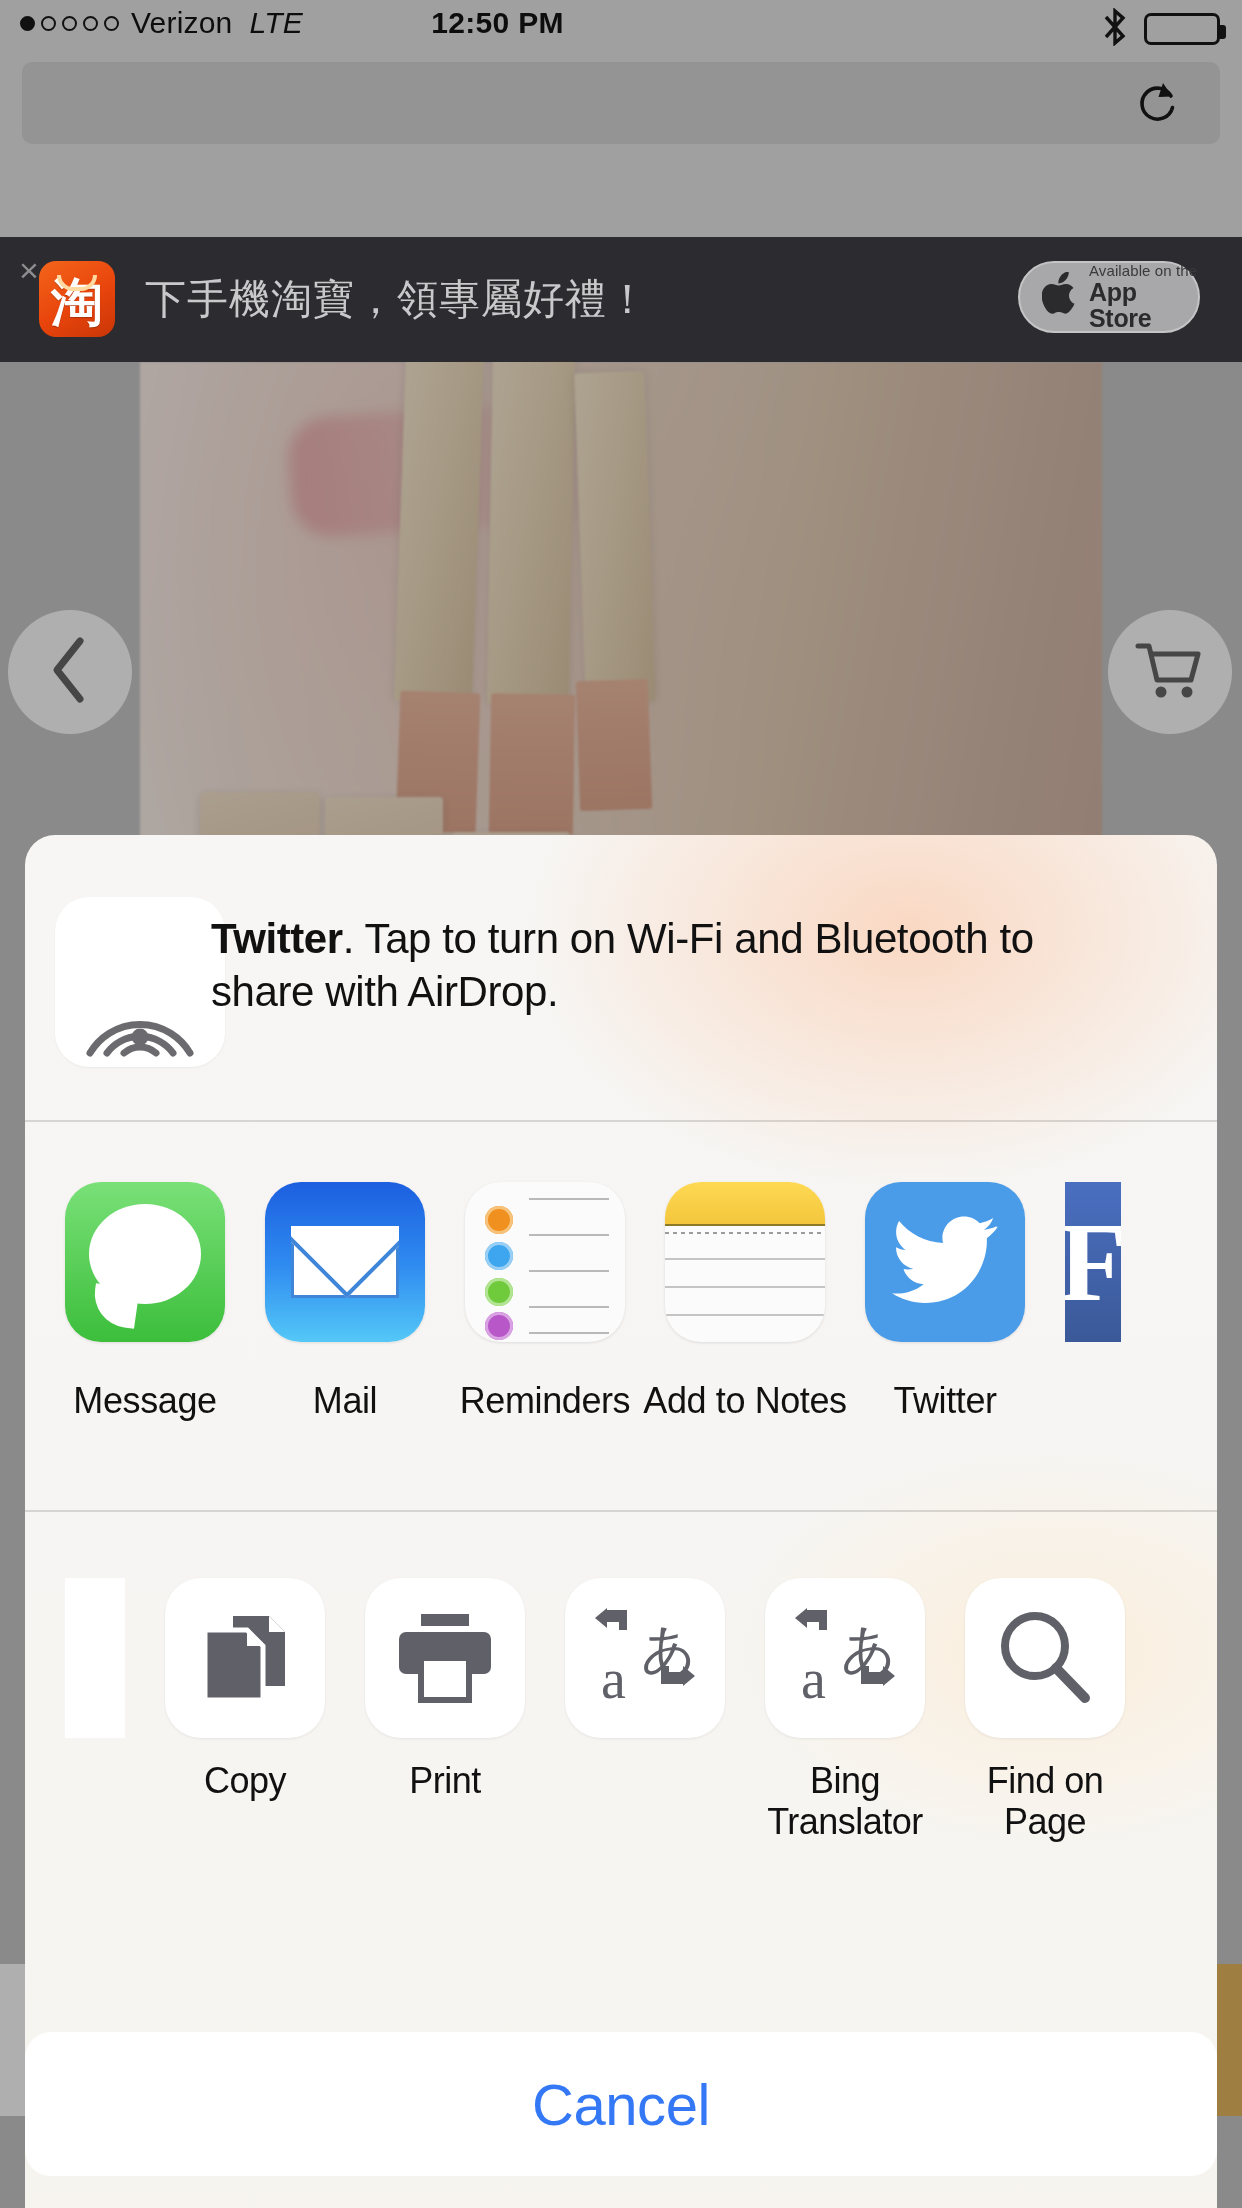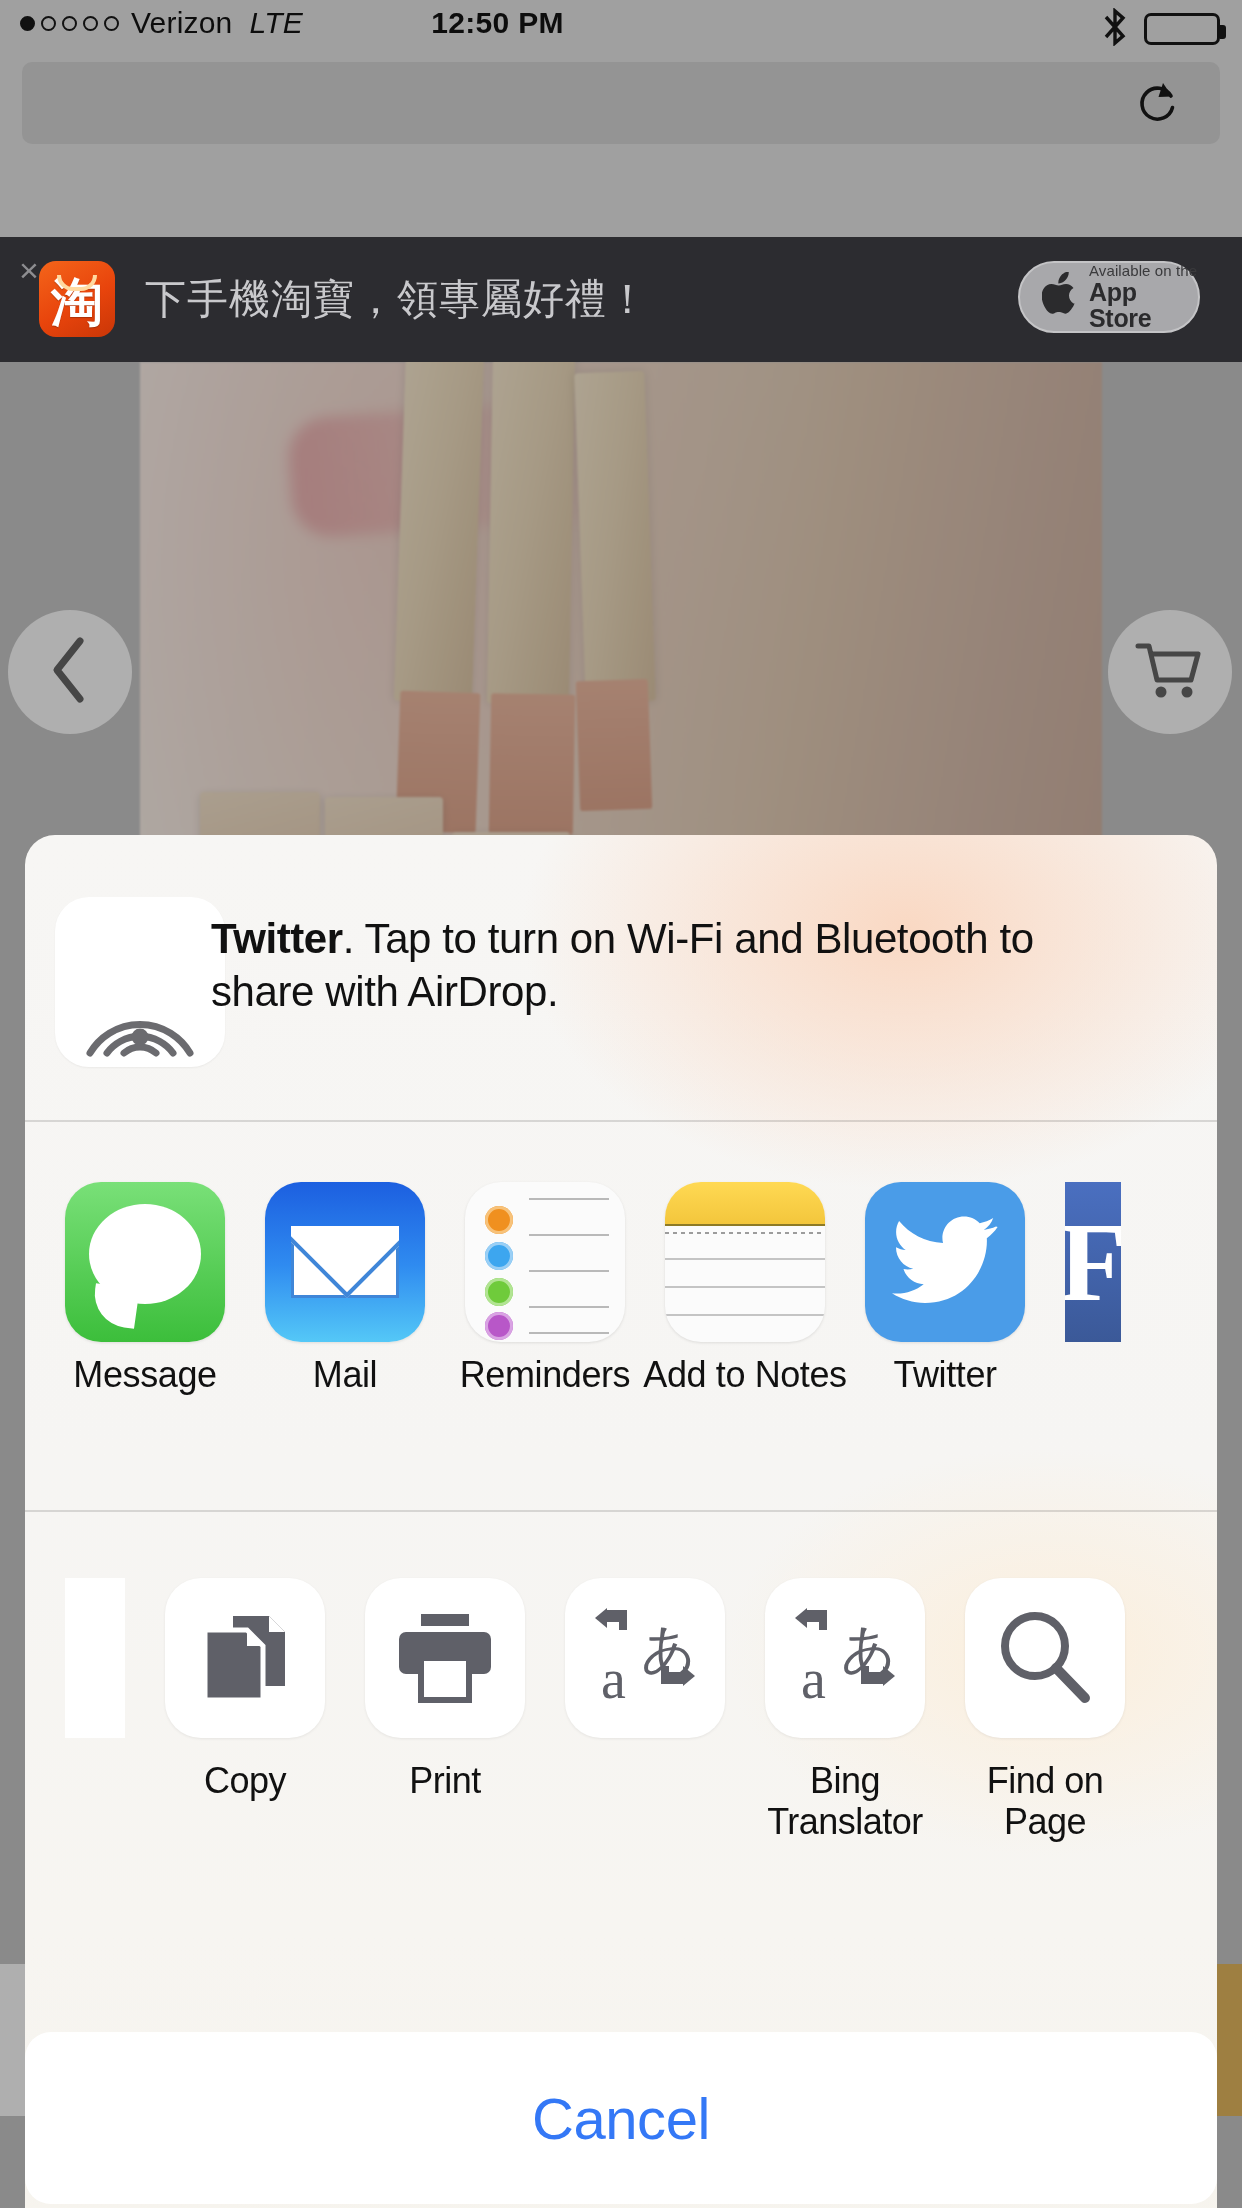--- a/index.html
+++ b/index.html
@@ -209,21 +209,21 @@
   }
   .app-item{
     width:160px; margin-right:40px; flex:0 0 auto;
     display:flex; flex-direction:column; align-items:center;
   }
   .app-icon{
     width:160px; height:160px; border-radius:36px; overflow:hidden;
     position:relative; box-shadow:0 1px 3px rgba(0,0,0,.10);
   }
   .app-label{
-    margin-top:12px; font-size:36px; color:#111; letter-spacing:-.4px;
+    margin-top:38px; font-size:36px; color:#111; letter-spacing:-.4px;
     white-space:nowrap;
   }
 
   
   .ic-messages{ background:linear-gradient(180deg,#79e078 0%,#3cbe3b 100%); }
   .ic-messages .bubble{
     position:absolute; left:24px; top:22px; width:112px; height:100px;
     background:#fff; border-radius:50%;
   }
   .ic-messages .tail{
@@ -298,21 +298,21 @@
   }
   .action-label{
     margin-top:22px; font-size:36px; color:#111; letter-spacing:-.5px;
     text-align:center; line-height:1.15;
   }
   .action-item.partial{ width:60px; margin-right:40px; overflow:hidden; }
   .app-item.partial{ width:56px; margin-right:0; overflow:hidden; }
 
   
   #cancel-button{
-    position:absolute; left:25px; top:2032px; width:1192px; height:172px;
+    position:absolute; left:25px; top:2032px; width:1192px; height:144px;
     background:#fff; border-radius:26px;
     display:flex; align-items:center; justify-content:center;
   }
   #cancel-label{
     font-size:58px; color:#3478f6; letter-spacing:-.4px;
   }
 </style>
 </head>
 <body>
 

